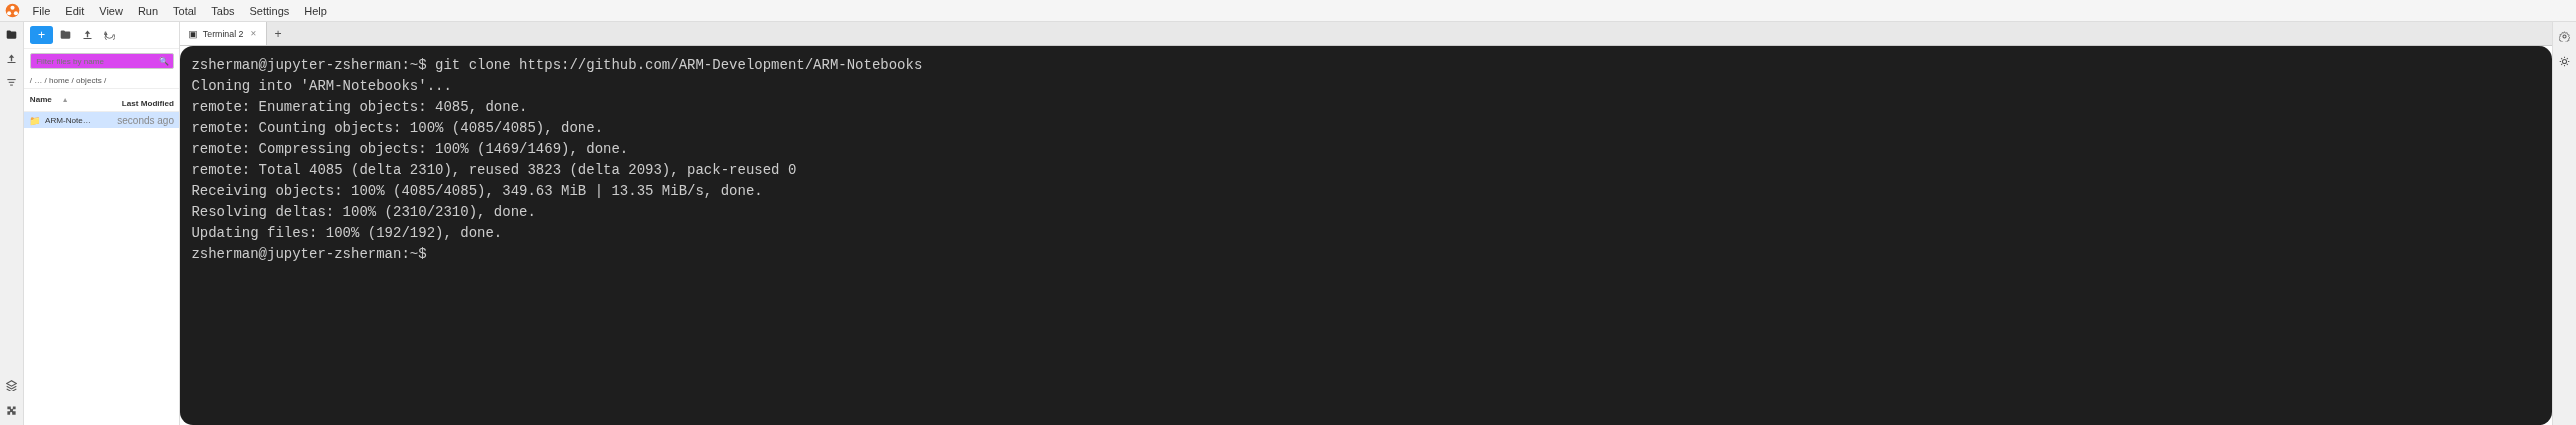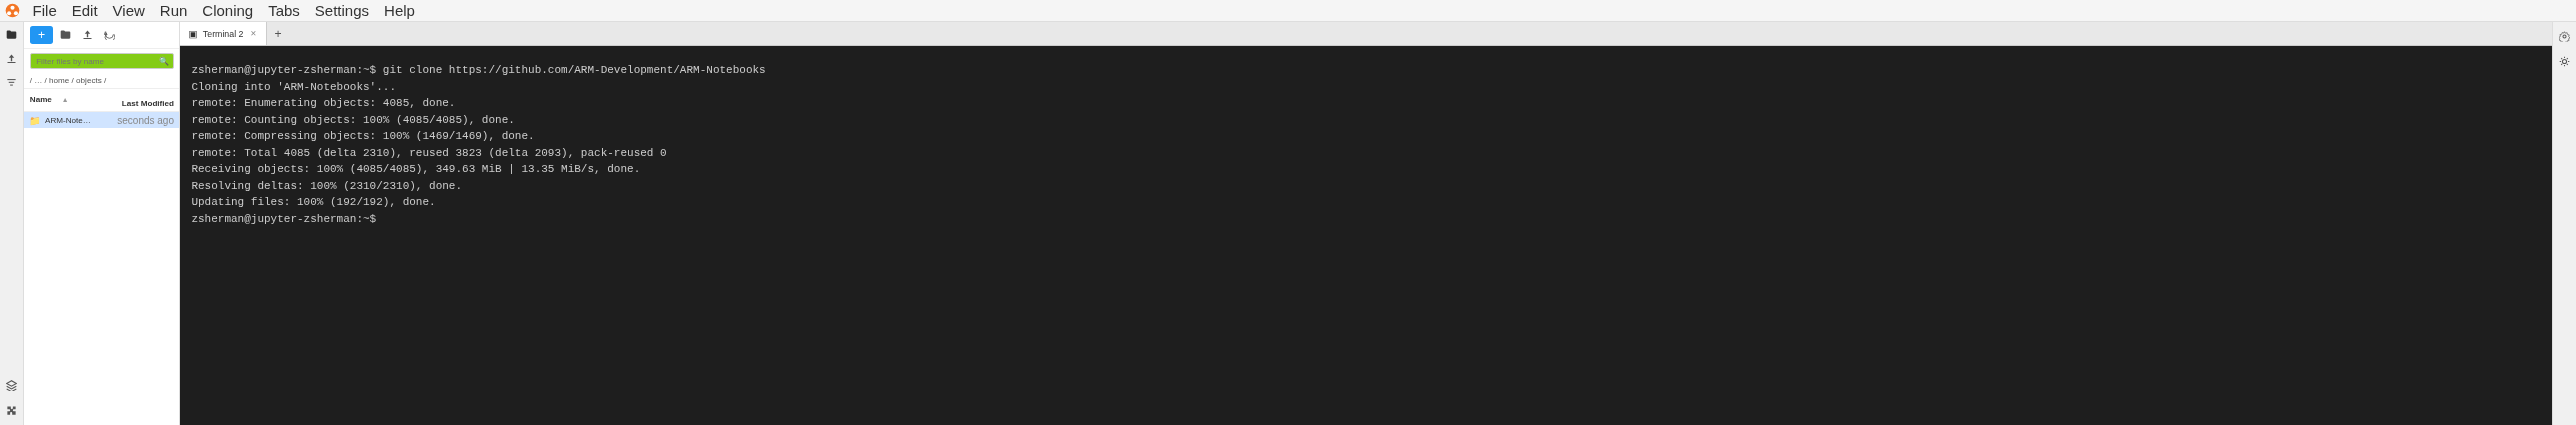--- a/index.html
+++ b/index.html
@@ -25,21 +25,21 @@
       flex-shrink: 0;
     }
     #menubar .menu-items {
       display: flex;
       gap: 1.4px;
     }
     #menubar .menu-item {
       padding: 2px 6.8px;
       cursor: pointer;
       border-radius: 2px;
-      font-size: 15px;
+      font-size: 11px;
       color: #333;
     }
 
     
     #main-layout {
       display: flex;
       flex: 1;
       overflow: hidden;
     }
 
@@ -115,21 +115,21 @@
       margin: 4.1px 5.4px;
       position: relative;
     }
     #search-box input {
       width: 100%;
       padding: 2.7px 5.4px 2.7px 5.4px;
       border: 0.7px solid #ccc;
       border-radius: 2px;
       font-size: 8.1px;
       outline: none;
-      background: #84cc16;
+      background: #d946ef;
     }
     #search-box .search-icon {
       position: absolute;
       right: 4.1px;
       top: 50%;
       transform: translateY(-50%);
       color: #999;
       font-size: 8.1px;
     }
 
@@ -250,25 +250,26 @@
       font-size: 12.2px;
       color: #555;
       cursor: pointer;
     }
 
     #terminal-area {
       flex: 1;
       background: #1e1e1e;
       color: #cccccc;
       font-family: 'Courier New', Courier, monospace;
-      font-size: 11px;
-      padding: 16px 11px;
+      font-size: 14px;
+      padding: 9px 11px;
       overflow-y: auto;
       white-space: pre;
       line-height: 1.5;
+      border-radius: 13px;
     }
 
     
     #right-activity-bar {
       width: 24.4px;
       background: #f0f0f0;
       border-left: 0.7px solid #ddd;
       display: flex;
       flex-direction: column;
       align-items: center;
@@ -303,21 +304,21 @@
       <circle cx="11" cy="7" r="3" fill="white"></circle>
       <circle cx="6" cy="15" r="3" fill="white"></circle>
       <circle cx="16" cy="15" r="3" fill="white"></circle>
     </svg>
   </div>
   <div class="menu-items">
     <div class="menu-item">File</div>
     <div class="menu-item">Edit</div>
     <div class="menu-item">View</div>
     <div class="menu-item">Run</div>
-    <div class="menu-item">Cloning</div>
+    <div class="menu-item">Total</div>
     <div class="menu-item">Tabs</div>
     <div class="menu-item">Settings</div>
     <div class="menu-item">Help</div>
   </div>
 </div>
 
 <div id="main-layout">
 
   <div id="activity-bar">
     <div class="activity-icon active">

